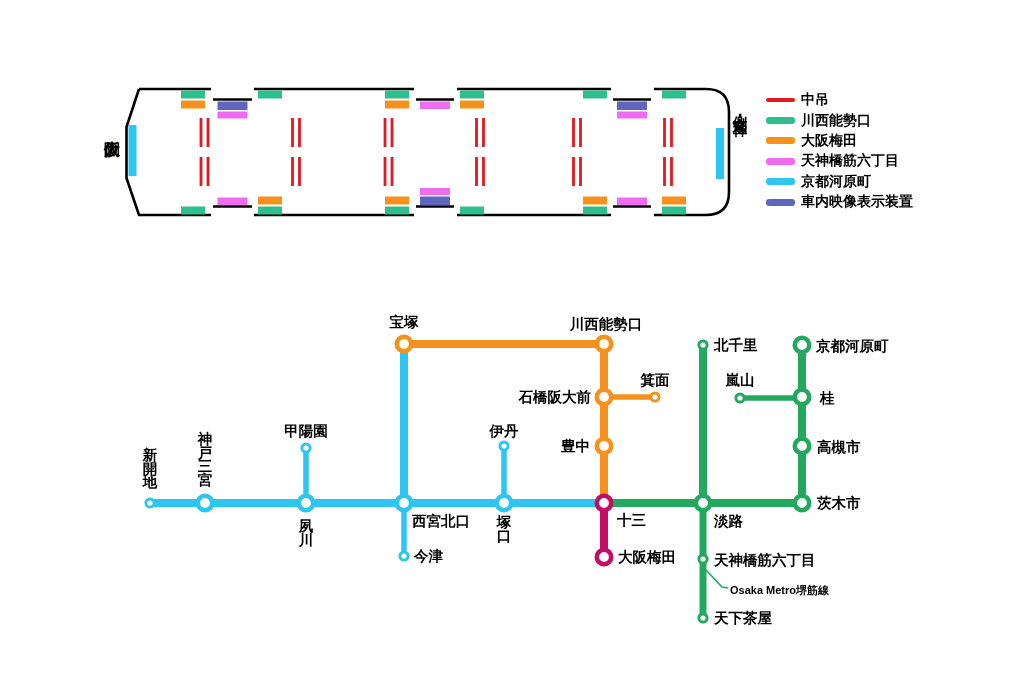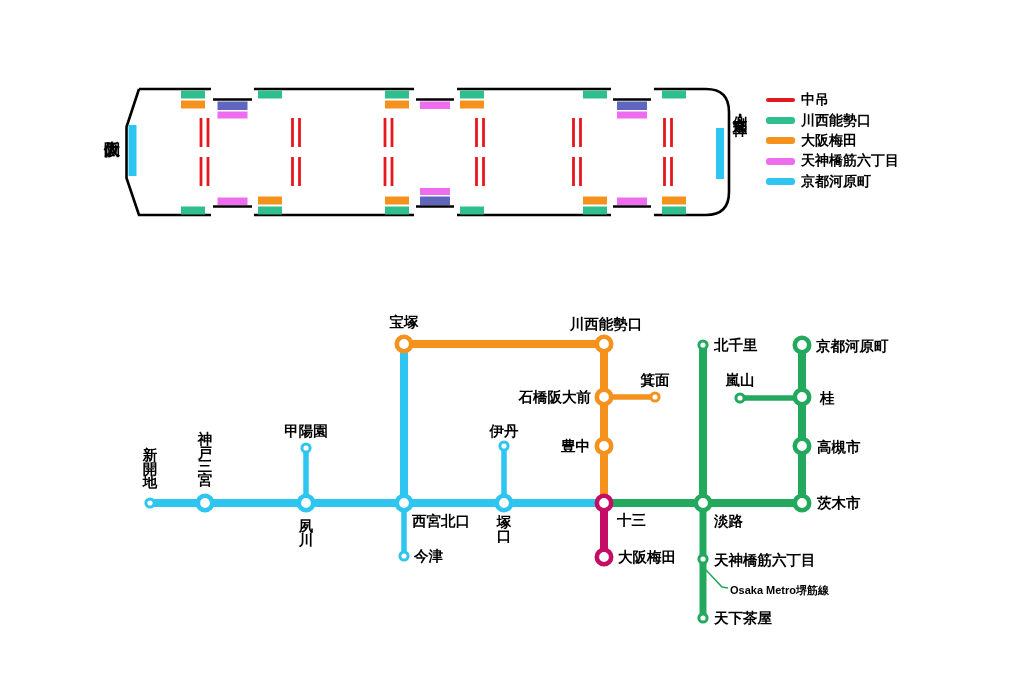--- a/index.html
+++ b/index.html
@@ -166,14 +166,18 @@
         <span class="legend-label">大阪梅田</span>
       </div>
       <div class="legend-row">
         <span class="legend-swatch" style="background: rgb(238, 108, 238);"></span>
         <span class="legend-label">天神橋筋六丁目</span>
       </div>
       <div class="legend-row">
         <span class="legend-swatch" style="background: rgb(47, 197, 241);"></span>
         <span class="legend-label">京都河原町</span>
       </div>
+      <div class="legend-row">
+        <span class="legend-swatch" style="background: rgb(96, 101, 190);"></span>
+        <span class="legend-label">車内映像表示装置</span>
+      </div>
     </div>
 </div>
 
 </body></html>

